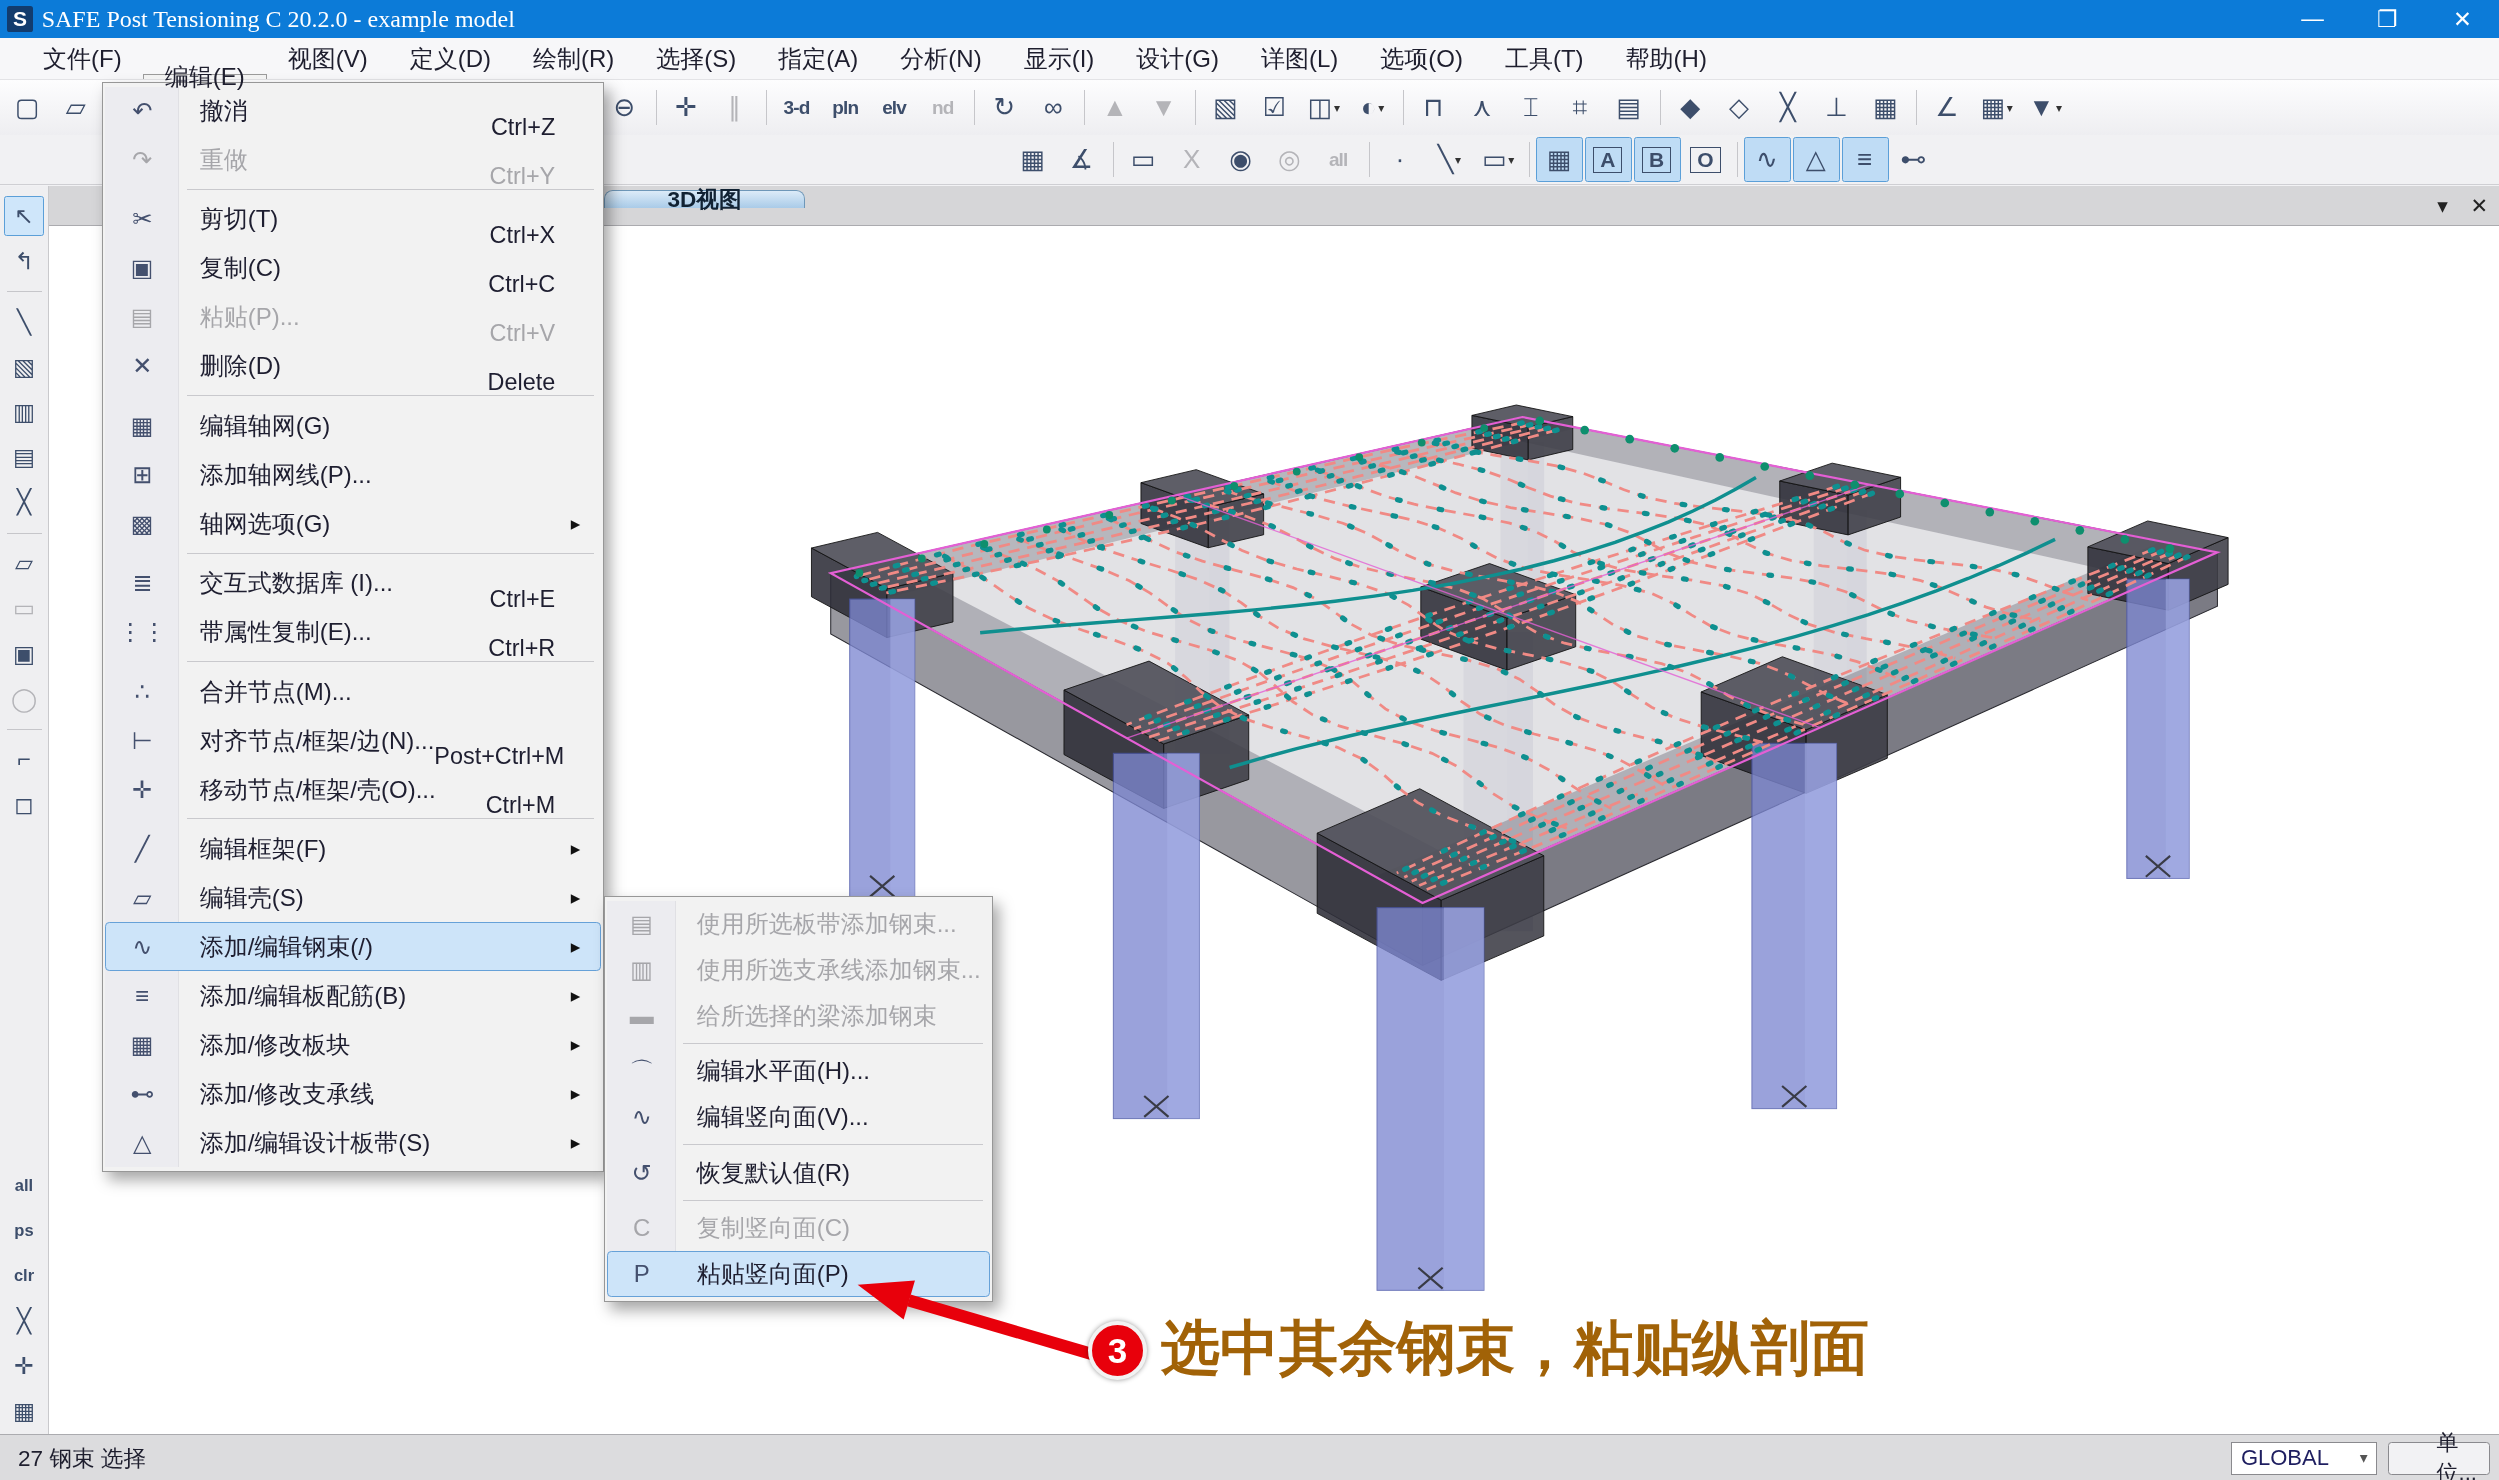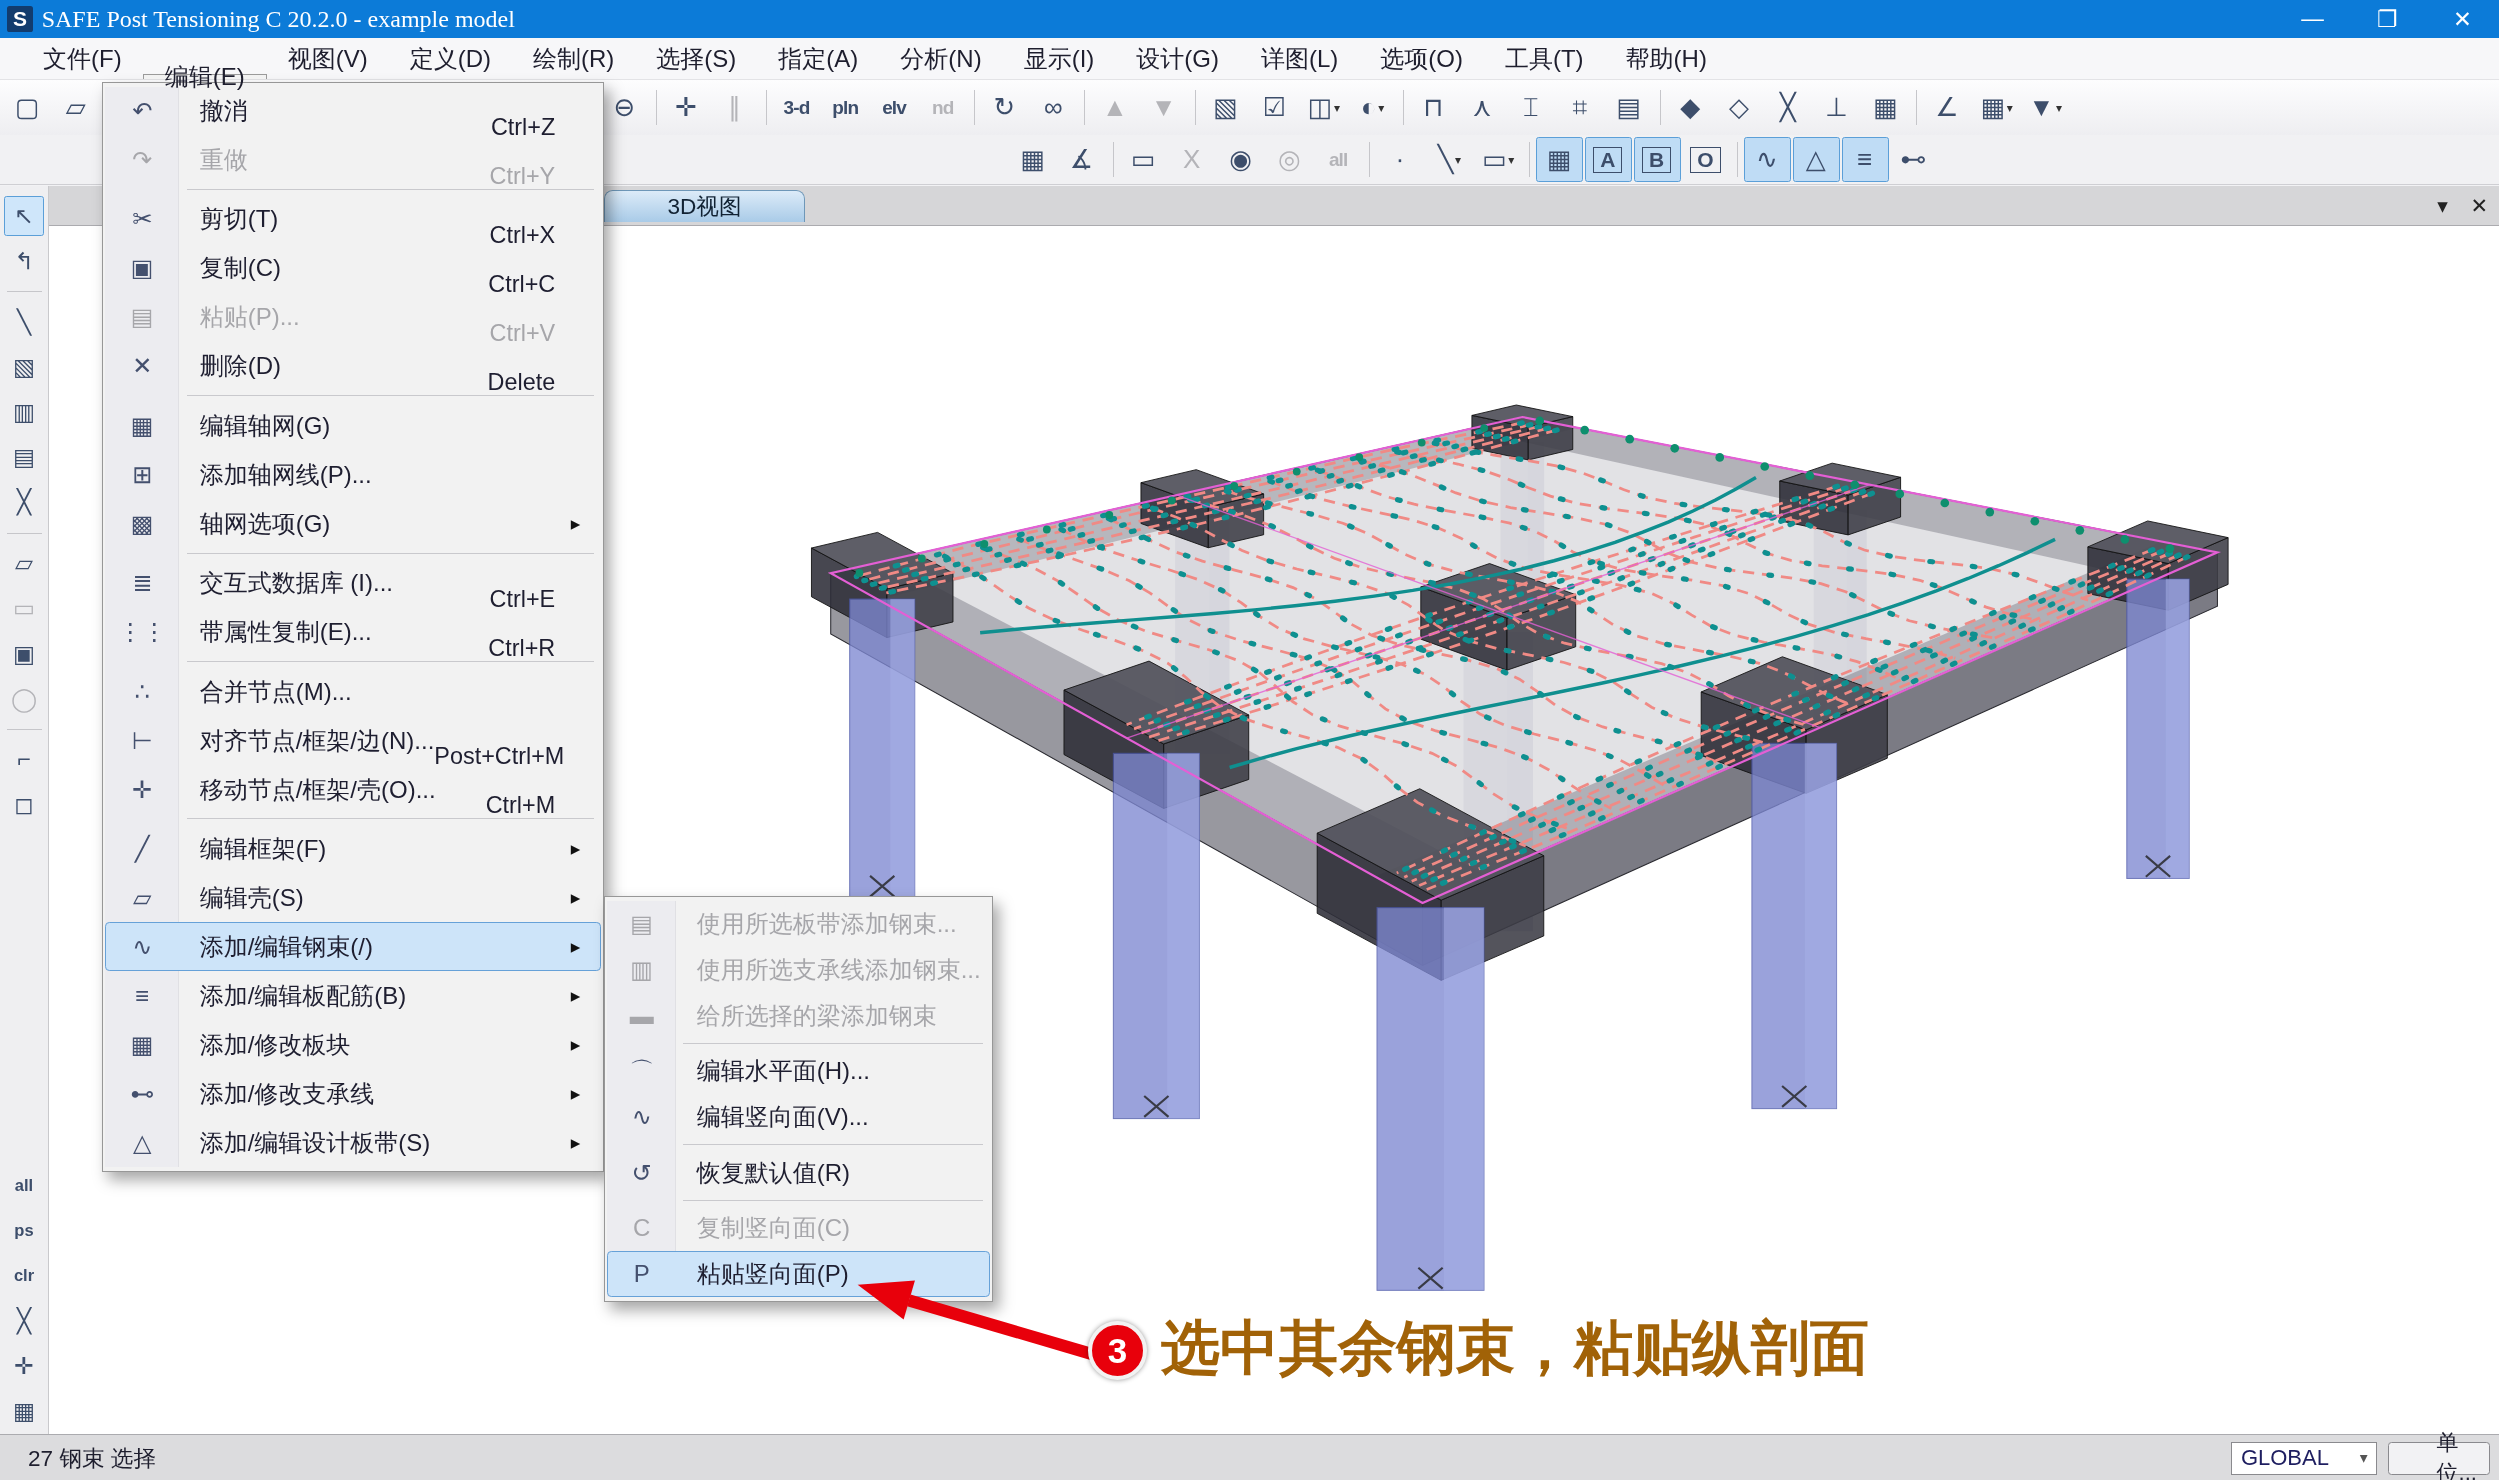--- a/index.html
+++ b/index.html
@@ -35,21 +35,21 @@
   .left-toolbar{position:absolute;left:0;top:186px;width:49px;bottom:47px;background:#EFEFF1;border-right:0.9px solid #C9C9CC;display:flex;flex-direction:column;align-items:center;padding-top:7px;}
   .lt-icon{width:40px;height:40px;margin:2.6px 0;display:flex;align-items:center;justify-content:center;font-size:23.4px;color:#3D4E6B;border:0.9px solid transparent;border-radius:2.6px;}
   .lt-icon.txt{font-size:16.5px;font-weight:bold;}
   .lt-icon.disabled{color:#B4B4B8;}
   .lt-icon.pressed{background:#CFE6FA;border:0.9px solid #5B9FD8;}
   .lt-sep{width:35px;height:8.7px;border-bottom:0.9px solid #C6C6CA;margin-bottom:7px;}
   .lt-gap{flex:1;}
 
   
   .tabstrip{position:absolute;left:49px;top:186px;right:0;height:40px;background:#D6D6D8;border-bottom:0.9px solid #ABABAF;}
-  .tab{position:absolute;left:555px;top:4.3px;width:201px;height:32px;background:linear-gradient(#DCEBF8,#A9CBE8);border:0.9px solid #6E97B8;border-bottom:none;border-radius:8.7px 8.7px 0 0;display:flex;align-items:center;justify-content:center;font-size:22.6px;color:#123;}
+  .tab{position:absolute;left:555px;top:4.3px;width:201px;height:18px;background:linear-gradient(#DCEBF8,#A9CBE8);border:0.9px solid #6E97B8;border-bottom:none;border-radius:8.7px 8.7px 0 0;display:flex;align-items:center;justify-content:center;font-size:22.6px;color:#123;font-weight:bold;}
   .tabstrip-icons{position:absolute;right:12px;top:0;height:100%;display:flex;align-items:center;gap:22.6px;}
   .ts-icon{font-size:21px;color:#222;}
 
   
   .canvas{position:absolute;left:49px;top:226px;right:0;bottom:47px;background:#fff;overflow:hidden;}
   #model3d{position:absolute;left:688px;top:104px;}
 
   
   .menu-panel{position:absolute;background:#F2F2F2;border:0.9px solid #979797;box-shadow:6px 7.8px 14px rgba(0,0,0,.35);padding:3.5px 1.7px;z-index:50;}
   .menu-panel::before{content:"";position:absolute;left:1.7px;top:3.5px;bottom:3.5px;width:73px;background:#ECECF0;border-right:0.9px solid #E0E0E4;}
@@ -70,21 +70,21 @@
   #tendon-submenu .menu-sep{height:9.5px;}
   #tendon-submenu .menu-sep::after{left:76px;}
 
   
   #arrow-overlay{position:absolute;left:0;top:0;width:2500px;height:1481px;z-index:60;pointer-events:none;}
   .anno-badge{position:absolute;left:1088px;top:1321px;width:59px;height:59px;background:#E8000B;border:4.3px solid #F2F2F2;border-radius:50%;box-shadow:0 0 5.2px rgba(0,0,0,.4);display:flex;align-items:center;justify-content:center;color:#fff;font-size:35px;font-weight:bold;z-index:61;}
   .anno-text{position:absolute;left:1161px;top:1309px;height:78px;line-height:78px;font-family:"Liberation Serif","DejaVu Serif",serif;font-size:59px;font-weight:600;color:#a16207;white-space:nowrap;z-index:61;}
 
   
   .statusbar{position:absolute;left:0;bottom:0;right:0;height:47px;background:#DCDCDE;border-top:0.9px solid #ABABAF;display:flex;align-items:center;font-size:22.6px;color:#1E1E2E;}
-  .sb-left{padding-left:28px;flex:1;}
+  .sb-left{padding-left:18px;flex:1;}
   .sb-combo{width:146px;height:33px;background:#fff;border:0.9px solid #8A8A8E;display:flex;align-items:center;padding:0 8.7px;margin-right:10.4px;font-size:22px;color:#1E1E60;justify-content:space-between;}
   .sb-combo .caret{font-size:15.6px;color:#555;}
   .sb-units{width:102px;height:33px;background:#F2F2F4;border:0.9px solid #8A8A8E;border-radius:3.5px;display:flex;align-items:center;justify-content:center;margin-right:10.4px;font-size:22px;padding-left:48px;}
 </style>
 </head>
 <body>
 
 <div id="root">
 
   <div class="titlebar">

